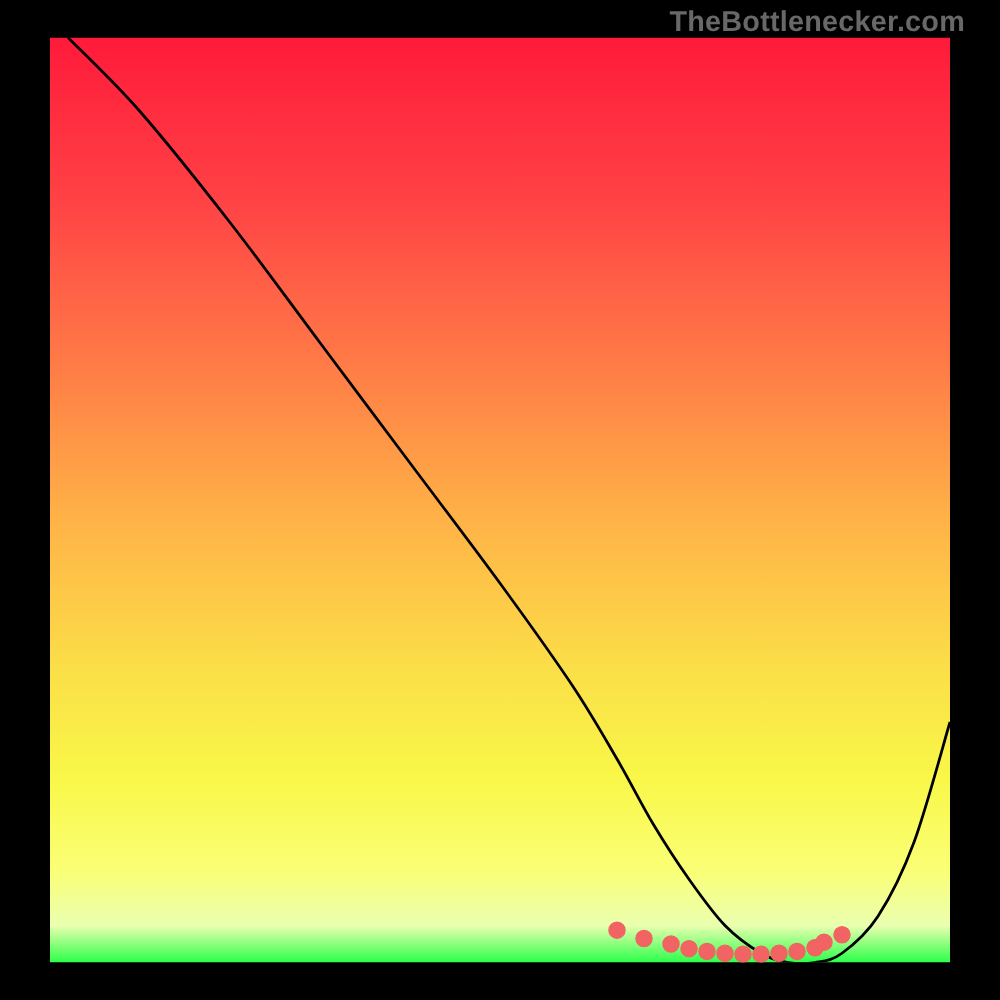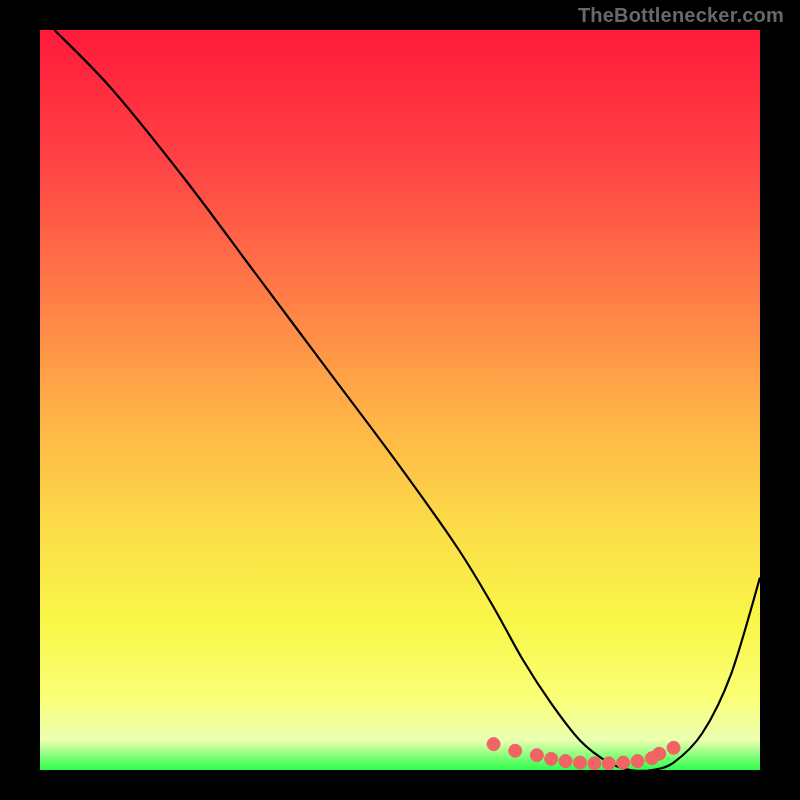--- a/index.html
+++ b/index.html
@@ -13,23 +13,23 @@
   }
   .frame {
     position: relative;
     width: 800px;
     height: 800px;
     background: #000;
   }
   .watermark {
     position: absolute;
     top: 4px;
-    right: 16px;
+    right: 28px;
     color: #686868;
-    font-size: 20px;
+    font-size: 23px;
     font-weight: 600;
     z-index: 5;
     letter-spacing: 0.2px;
   }
   .plot-outer {
     position: absolute;
     left: 40px;
     top: 30px;
     width: 720px;
     height: 740px;

